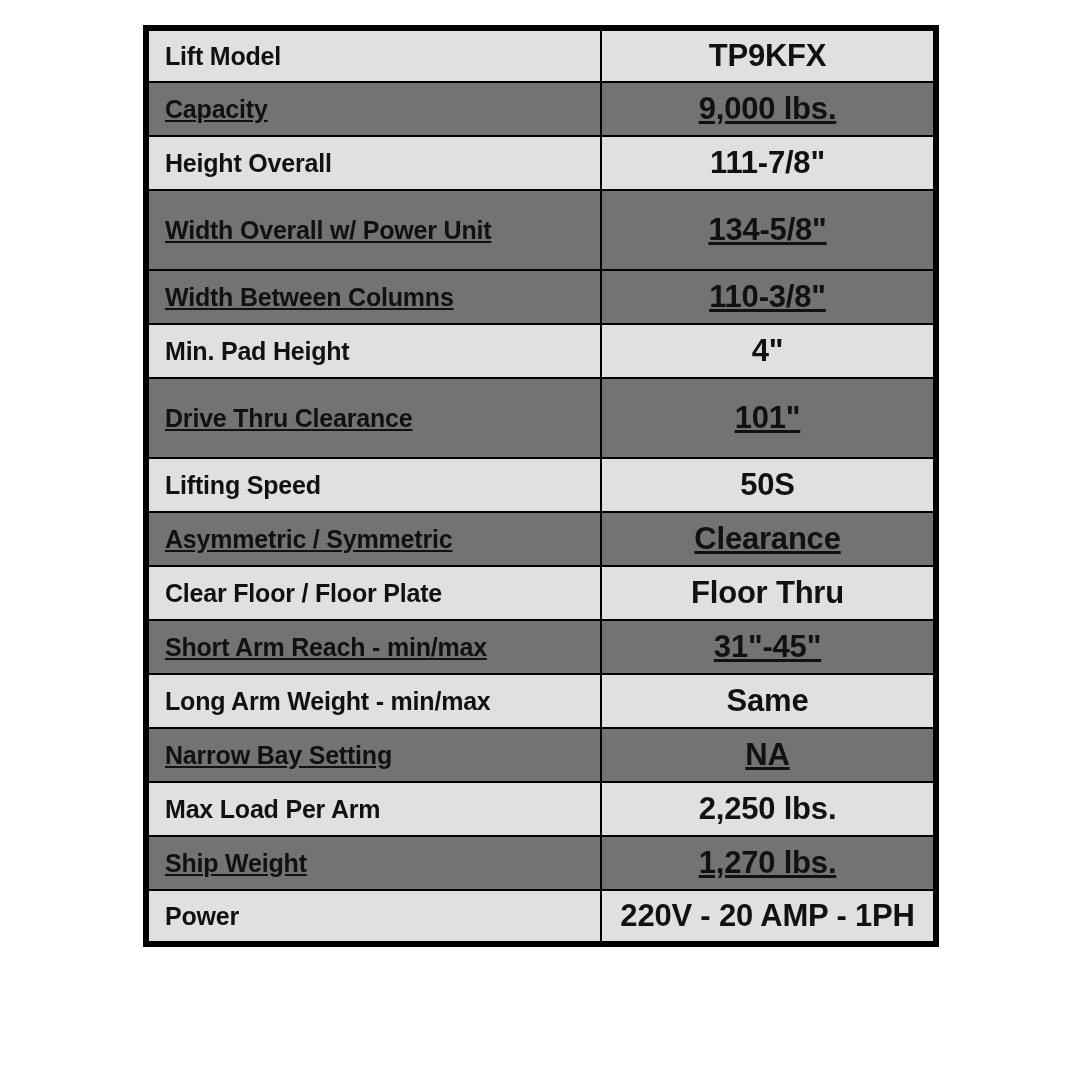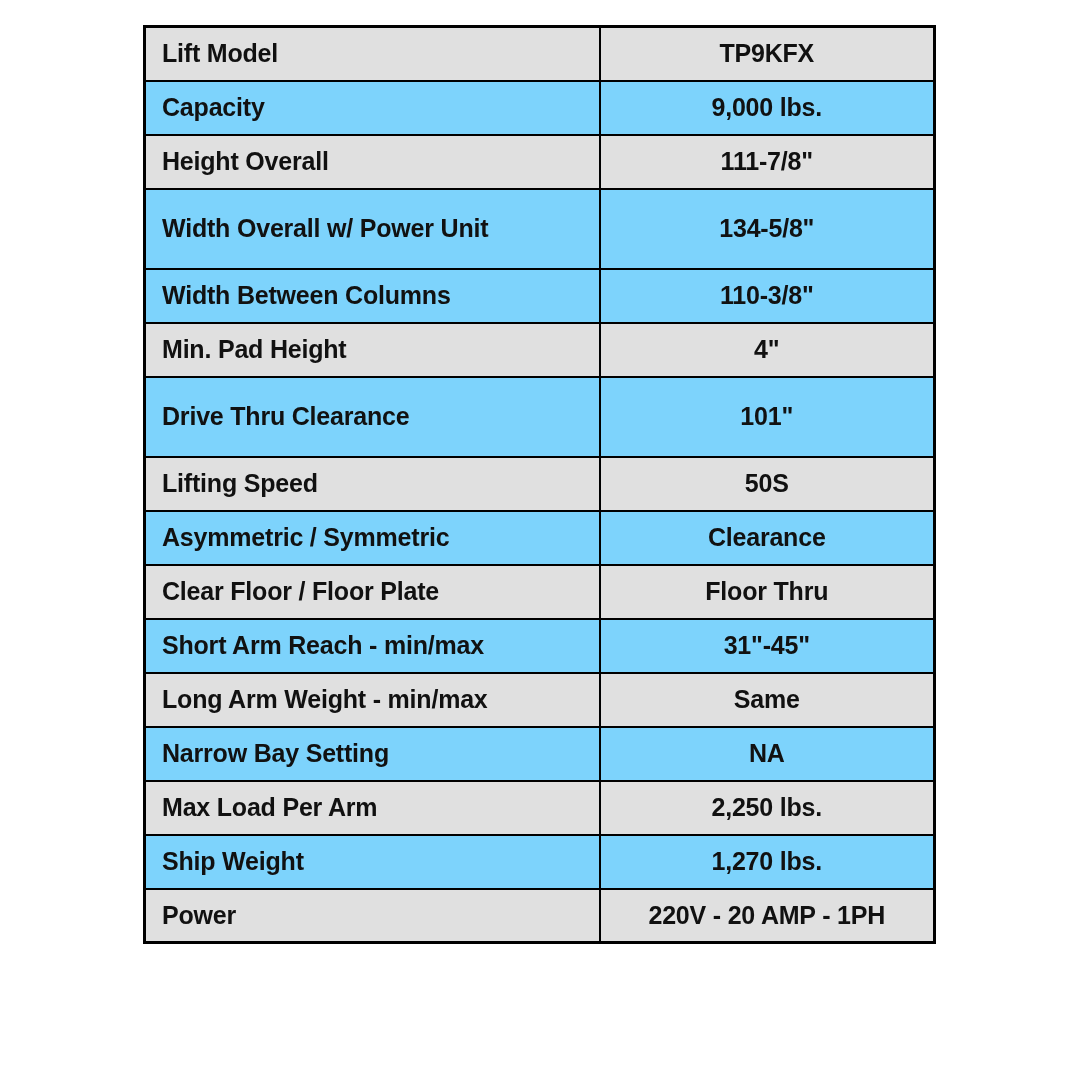--- a/index.html
+++ b/index.html
@@ -20,49 +20,50 @@
   .spec-table-wrap {
     position: absolute;
     left: 143px;
     top: 25px;
     width: 790px;
   }
   table.spec-table {
     border-collapse: collapse;
     width: 790px;
     table-layout: fixed;
-    border: 3px solid #000000;
+    border: 6px solid #000000;
   }
   table.spec-table td {
     border: 2px solid #000000;
     padding: 0 16px;
     vertical-align: middle;
     box-sizing: border-box;
   }
   td.label-cell {
     width: 455px;
     text-align: left;
     font-weight: bold;
     font-size: 25px;
     color: #111111;
     letter-spacing: -0.2px;
   }
   td.value-cell {
     width: 335px;
     text-align: center;
     font-weight: bold;
-    font-size: 25px;
+    font-size: 31px;
     color: #111111;
     letter-spacing: -0.2px;
   }
   tr.shaded td {
     background: #e0e0e0;
   }
   tr.plain td {
-    background: #7dd3fc;
+    background: #737373;
+    text-decoration: underline;
   }
   tr.r-normal td { height: 54px; }
   tr.r-tall td { height: 80px; }
 </style>
 </head>
 <body>
 
 <div id="page">
   <div class="spec-table-wrap">
     <table class="spec-table">

